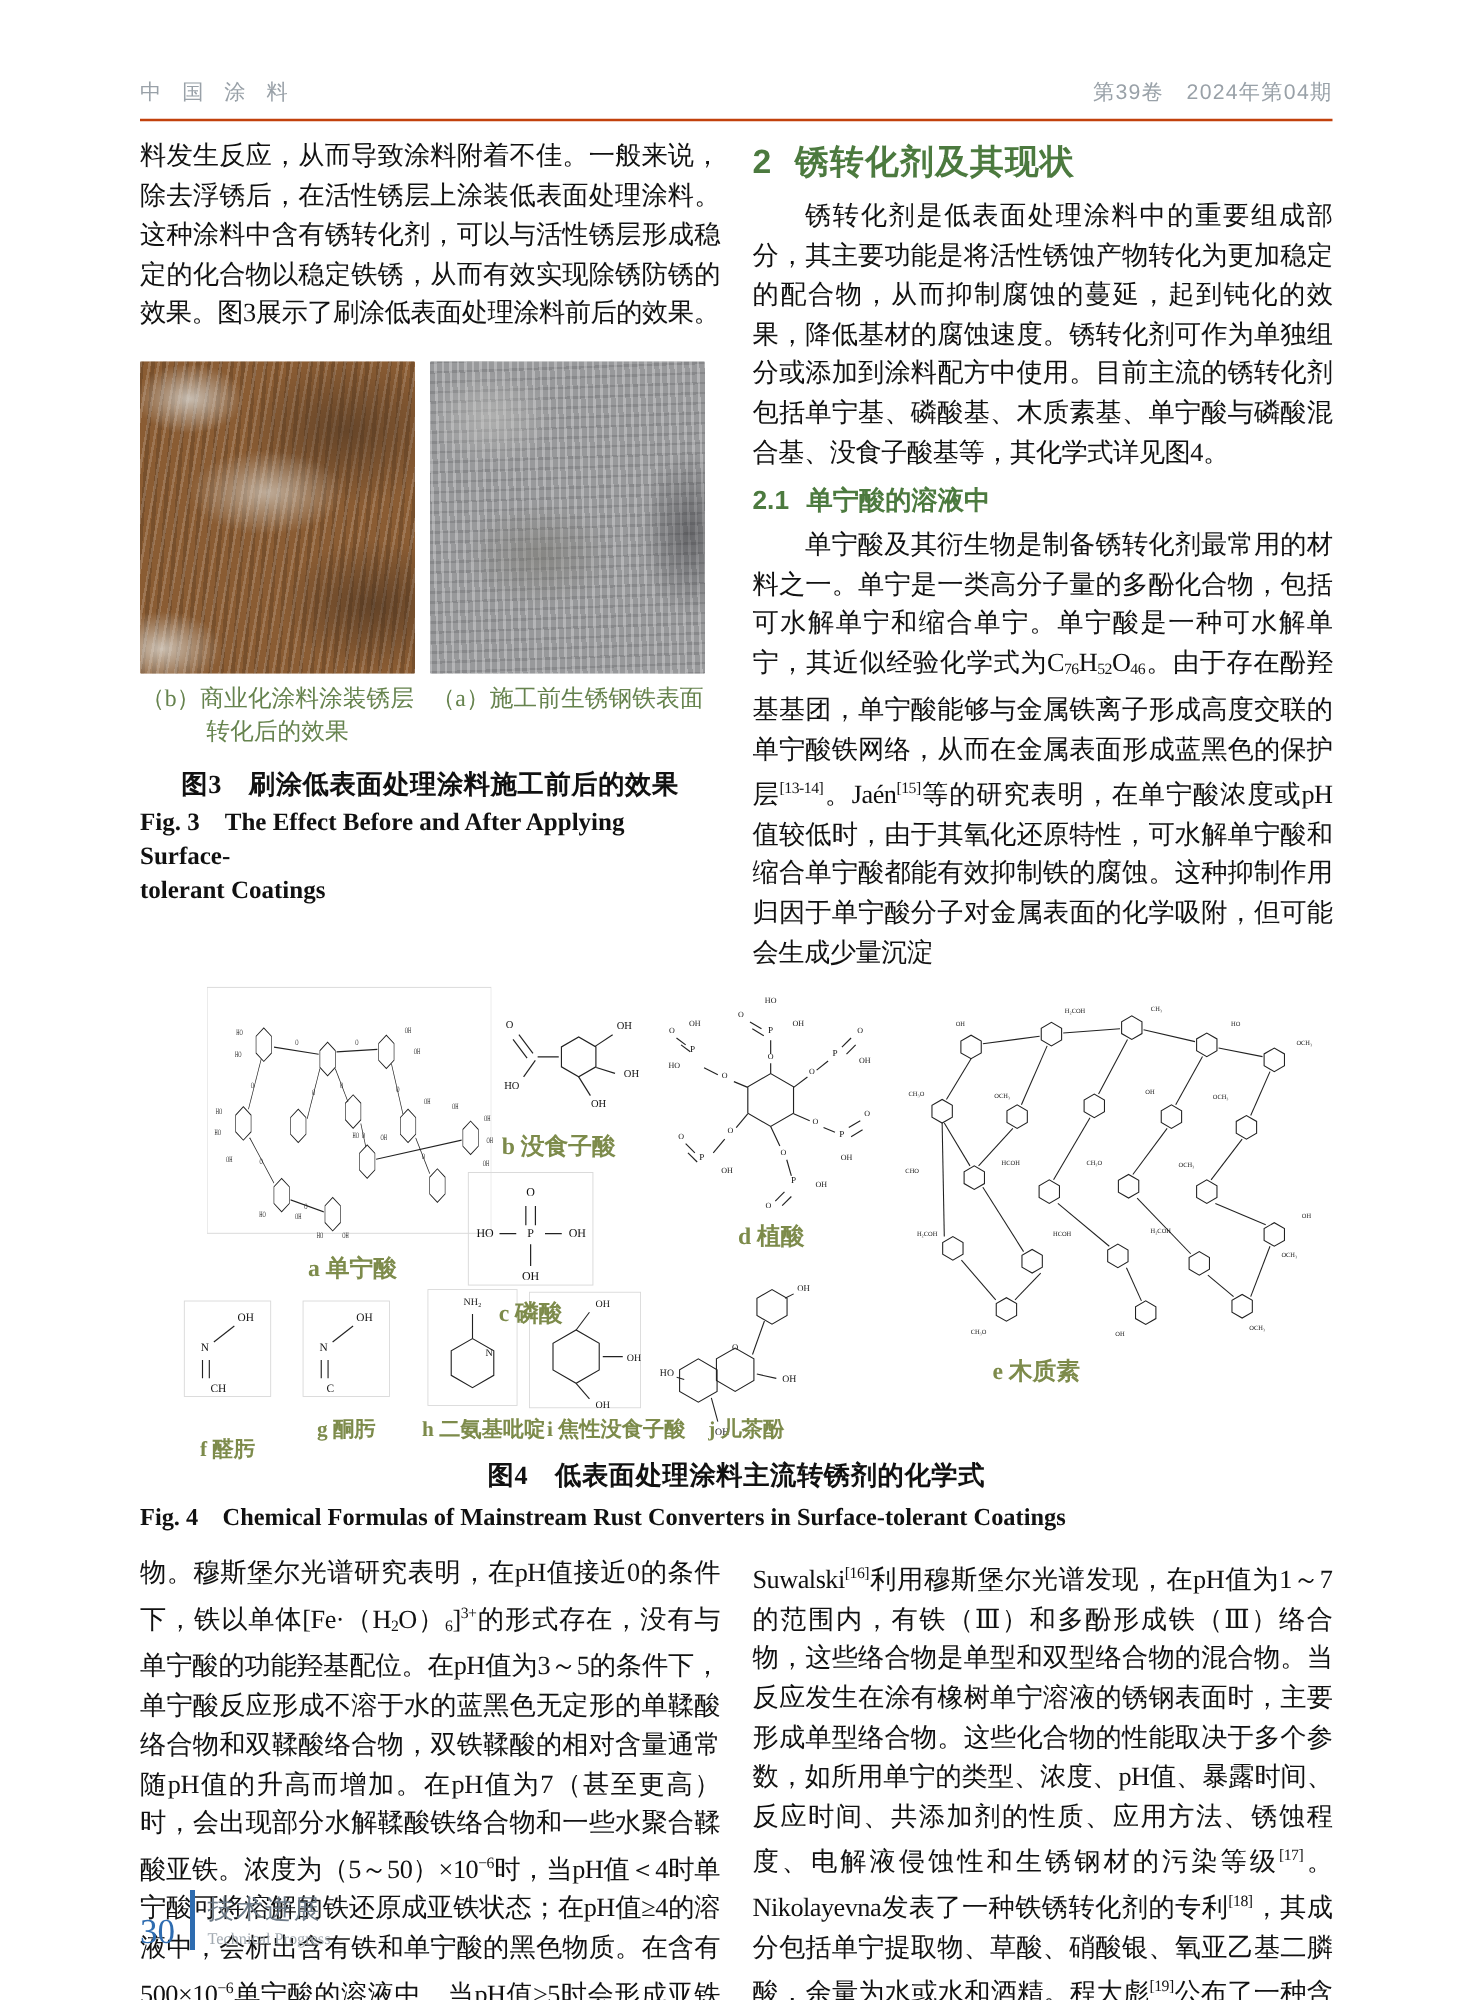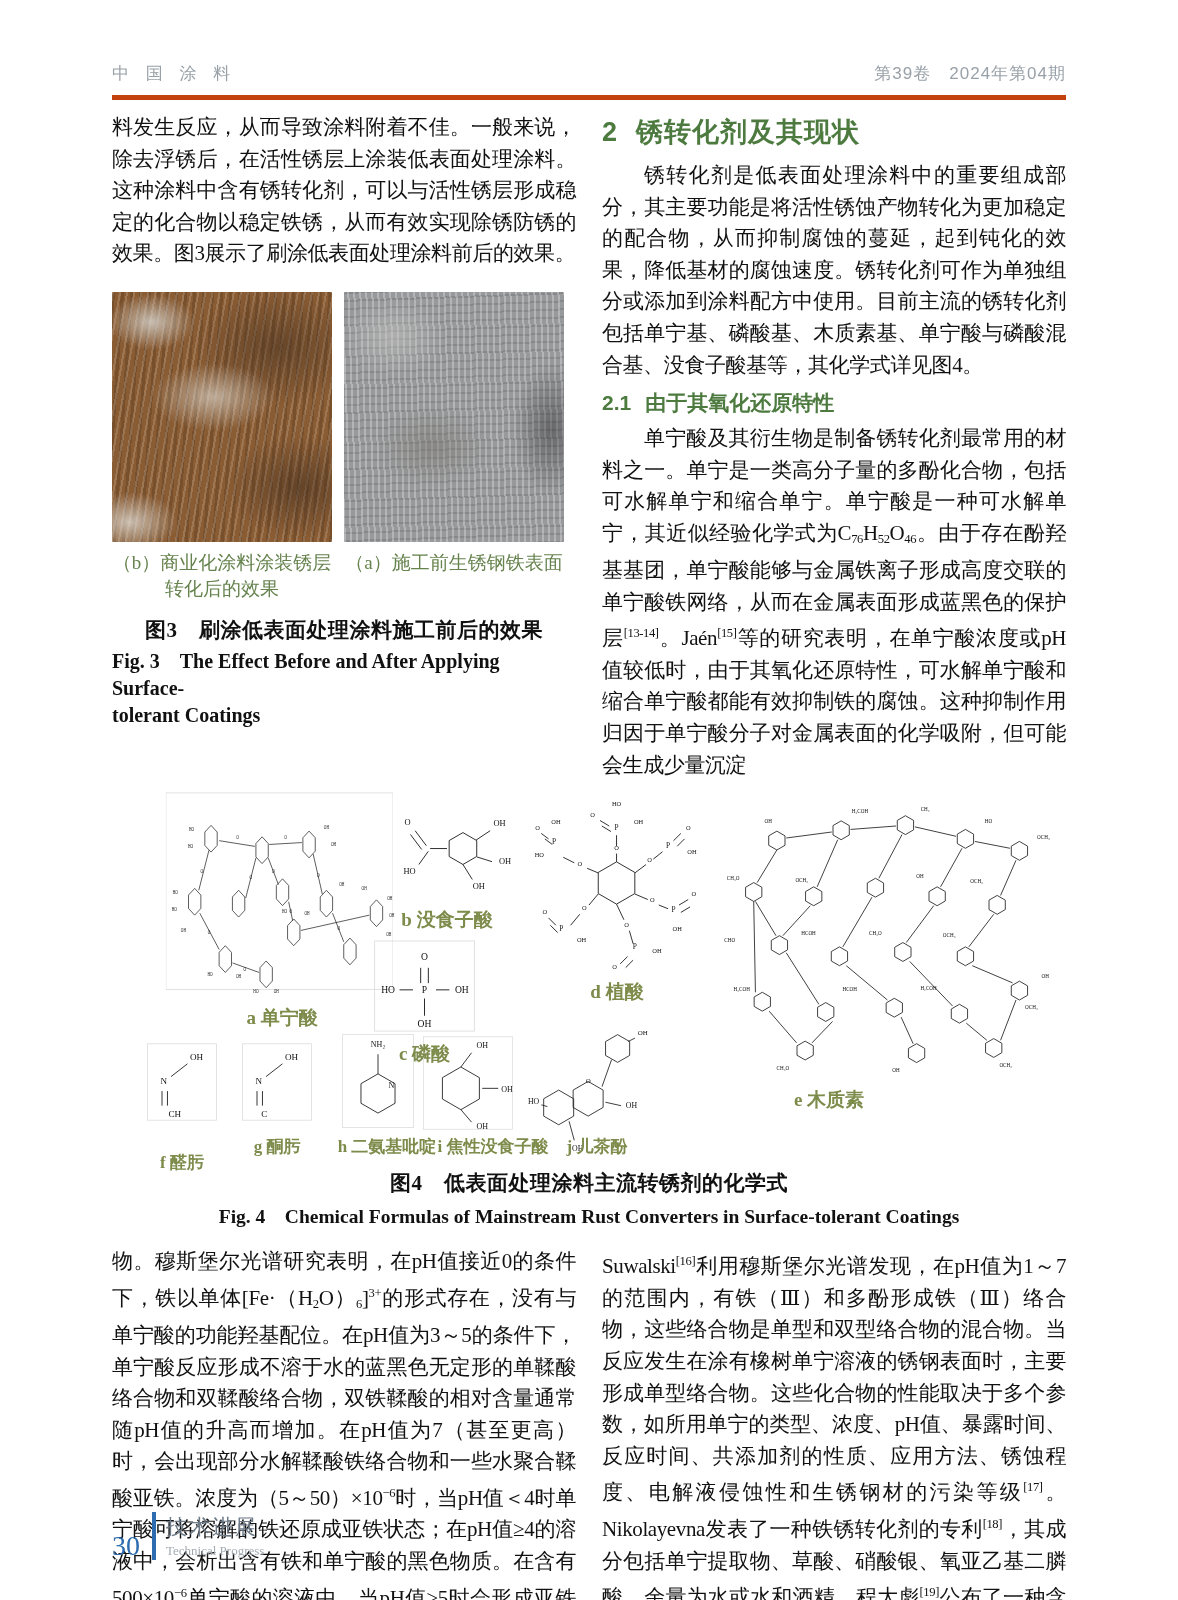--- a/index.html
+++ b/index.html
@@ -1,21 +1,21 @@
 <!DOCTYPE html>
 <html><head>
 <meta charset="utf-8">
 <style>
   html,body{margin:0;padding:0;background:#ffffff;}
   .page{position:relative;width:1178px;height:1600px;overflow:hidden;background:#fff;
         font-family:"Liberation Serif","DejaVu Serif",serif;color:#111;}
   .content{width:954px;margin:0 auto;}
   
   .phead{display:flex;justify-content:space-between;align-items:flex-end;
-         padding-top:62px;border-bottom:5px solid #c2410c;padding-bottom:10px;}
+         padding-top:62px;border-bottom:2px solid #c2410c;padding-bottom:10px;}
   .phead .jname{color:#99a1a8;font-size:17px;letter-spacing:6px;font-family:"Liberation Sans",sans-serif;}
   .phead .jissue{color:#99a1a8;font-size:17px;letter-spacing:1px;font-family:"Liberation Sans",sans-serif;}
   
   .cols{display:flex;gap:26px;margin-top:12px;}
   .col{width:464px;}
   p.body{font-size:21px;line-height:31.6px;text-align:justify;margin:0;letter-spacing:-0.4px;}
   p.body.indent{text-indent:2em;}
   sup{font-size:60%;vertical-align:super;}
   sub{font-size:60%;vertical-align:-0.2em;}
   .h2green{font-family:"Liberation Sans","DejaVu Sans",sans-serif;color:#4c7a3f;
@@ -45,21 +45,21 @@
   .greencap{width:220px;text-align:center;color:#66834e;font-size:19px;line-height:26px;}
   .figtitle-cn{text-align:center;font-weight:bold;font-size:21px;margin-top:14px;letter-spacing:0.5px;}
   .figtitle-en{text-align:left;font-weight:bold;font-size:20px;line-height:27px;margin-top:4px;}
   
   .fig4wrap{margin-top:10px;}
   .fig4struct{position:relative;height:368px;}
   .fig4struct svg{position:absolute;}
   .slabel{position:absolute;text-align:center;color:#7d8b4b;font-weight:bold;font-size:19px;}
   .slabel.small{font-size:17px;}
   .fig4cap-cn{text-align:center;font-weight:bold;font-size:21px;margin-top:10px;letter-spacing:0.5px;}
-  .fig4cap-en{text-align:center;font-weight:bold;font-size:19.5px;margin-top:6px;}
+  .fig4cap-en{text-align:left;font-weight:bold;font-size:19.5px;margin-top:6px;}
   
   .pfoot{position:absolute;left:112px;bottom:38px;display:flex;align-items:center;}
   .pfoot .pno{color:#2e6cb0;font-size:28px;margin-right:12px;padding-top:20px;}
   .pfoot .bar{width:4px;height:48px;background:#2e6cb0;margin-right:10px;}
   .pfoot .seccn{color:#6d7a87;font-size:21px;font-family:"Liberation Sans",sans-serif;letter-spacing:2px;}
   .pfoot .secen{color:#a3abb2;font-size:13px;margin-top:2px;}
 </style>
 </head>
 <body>
 
@@ -92,21 +92,21 @@
           <div>tolerant Coatings</div>
         </div>
       </div>
 
       <div class="col">
         <div class="h2green">
           <span class="num">2</span><span>锈转化剂及其现状</span>
         </div>
         <p class="body indent">锈转化剂是低表面处理涂料中的重要组成部分，其主要功能是将活性锈蚀产物转化为更加稳定的配合物，从而抑制腐蚀的蔓延，起到钝化的效果，降低基材的腐蚀速度。锈转化剂可作为单独组分或添加到涂料配方中使用。目前主流的锈转化剂包括单宁基、磷酸基、木质素基、单宁酸与磷酸混合基、没食子酸基等，其化学式详见图4。</p>
         <div class="h3green">
-          <span class="num">2.1</span><span>由于其氧化还原特性</span>
+          <span class="num">2.1</span><span>单宁酸的溶液中</span>
         </div>
         <p class="body indent">单宁酸及其衍生物是制备锈转化剂最常用的材料之一。单宁是一类高分子量的多酚化合物，包括可水解单宁和缩合单宁。单宁酸是一种可水解单宁，其近似经验化学式为C<sub>76</sub>H<sub>52</sub>O<sub>46</sub>。由于存在酚羟基基团，单宁酸能够与金属铁离子形成高度交联的单宁酸铁网络，从而在金属表面形成蓝黑色的保护层<sup>[13-14]</sup>。Jaén<sup>[15]</sup>等的研究表明，在单宁酸浓度或pH值较低时，由于其氧化还原特性，可水解单宁酸和缩合单宁酸都能有效抑制铁的腐蚀。这种抑制作用归因于单宁酸分子对金属表面的化学吸附，但可能会生成少量沉淀</p>
       </div>
     </div>
 
     <div class="fig4wrap">
       <div class="fig4struct">
         <svg preserveAspectRatio="none" style="left:50px;top:0;width:240px;height:212px" viewBox="0 0 470 222">
             <rect x="8" y="2" width="444" height="206" fill="none" stroke="#d9d9d9" stroke-width="0.8"></rect>
             <polygon points="208.1,55.0 208.1,69.0 196.0,76.0 183.9,69.0 183.9,55.0 196.0,48.0" fill="none" stroke="#222" stroke-width="1"></polygon>

